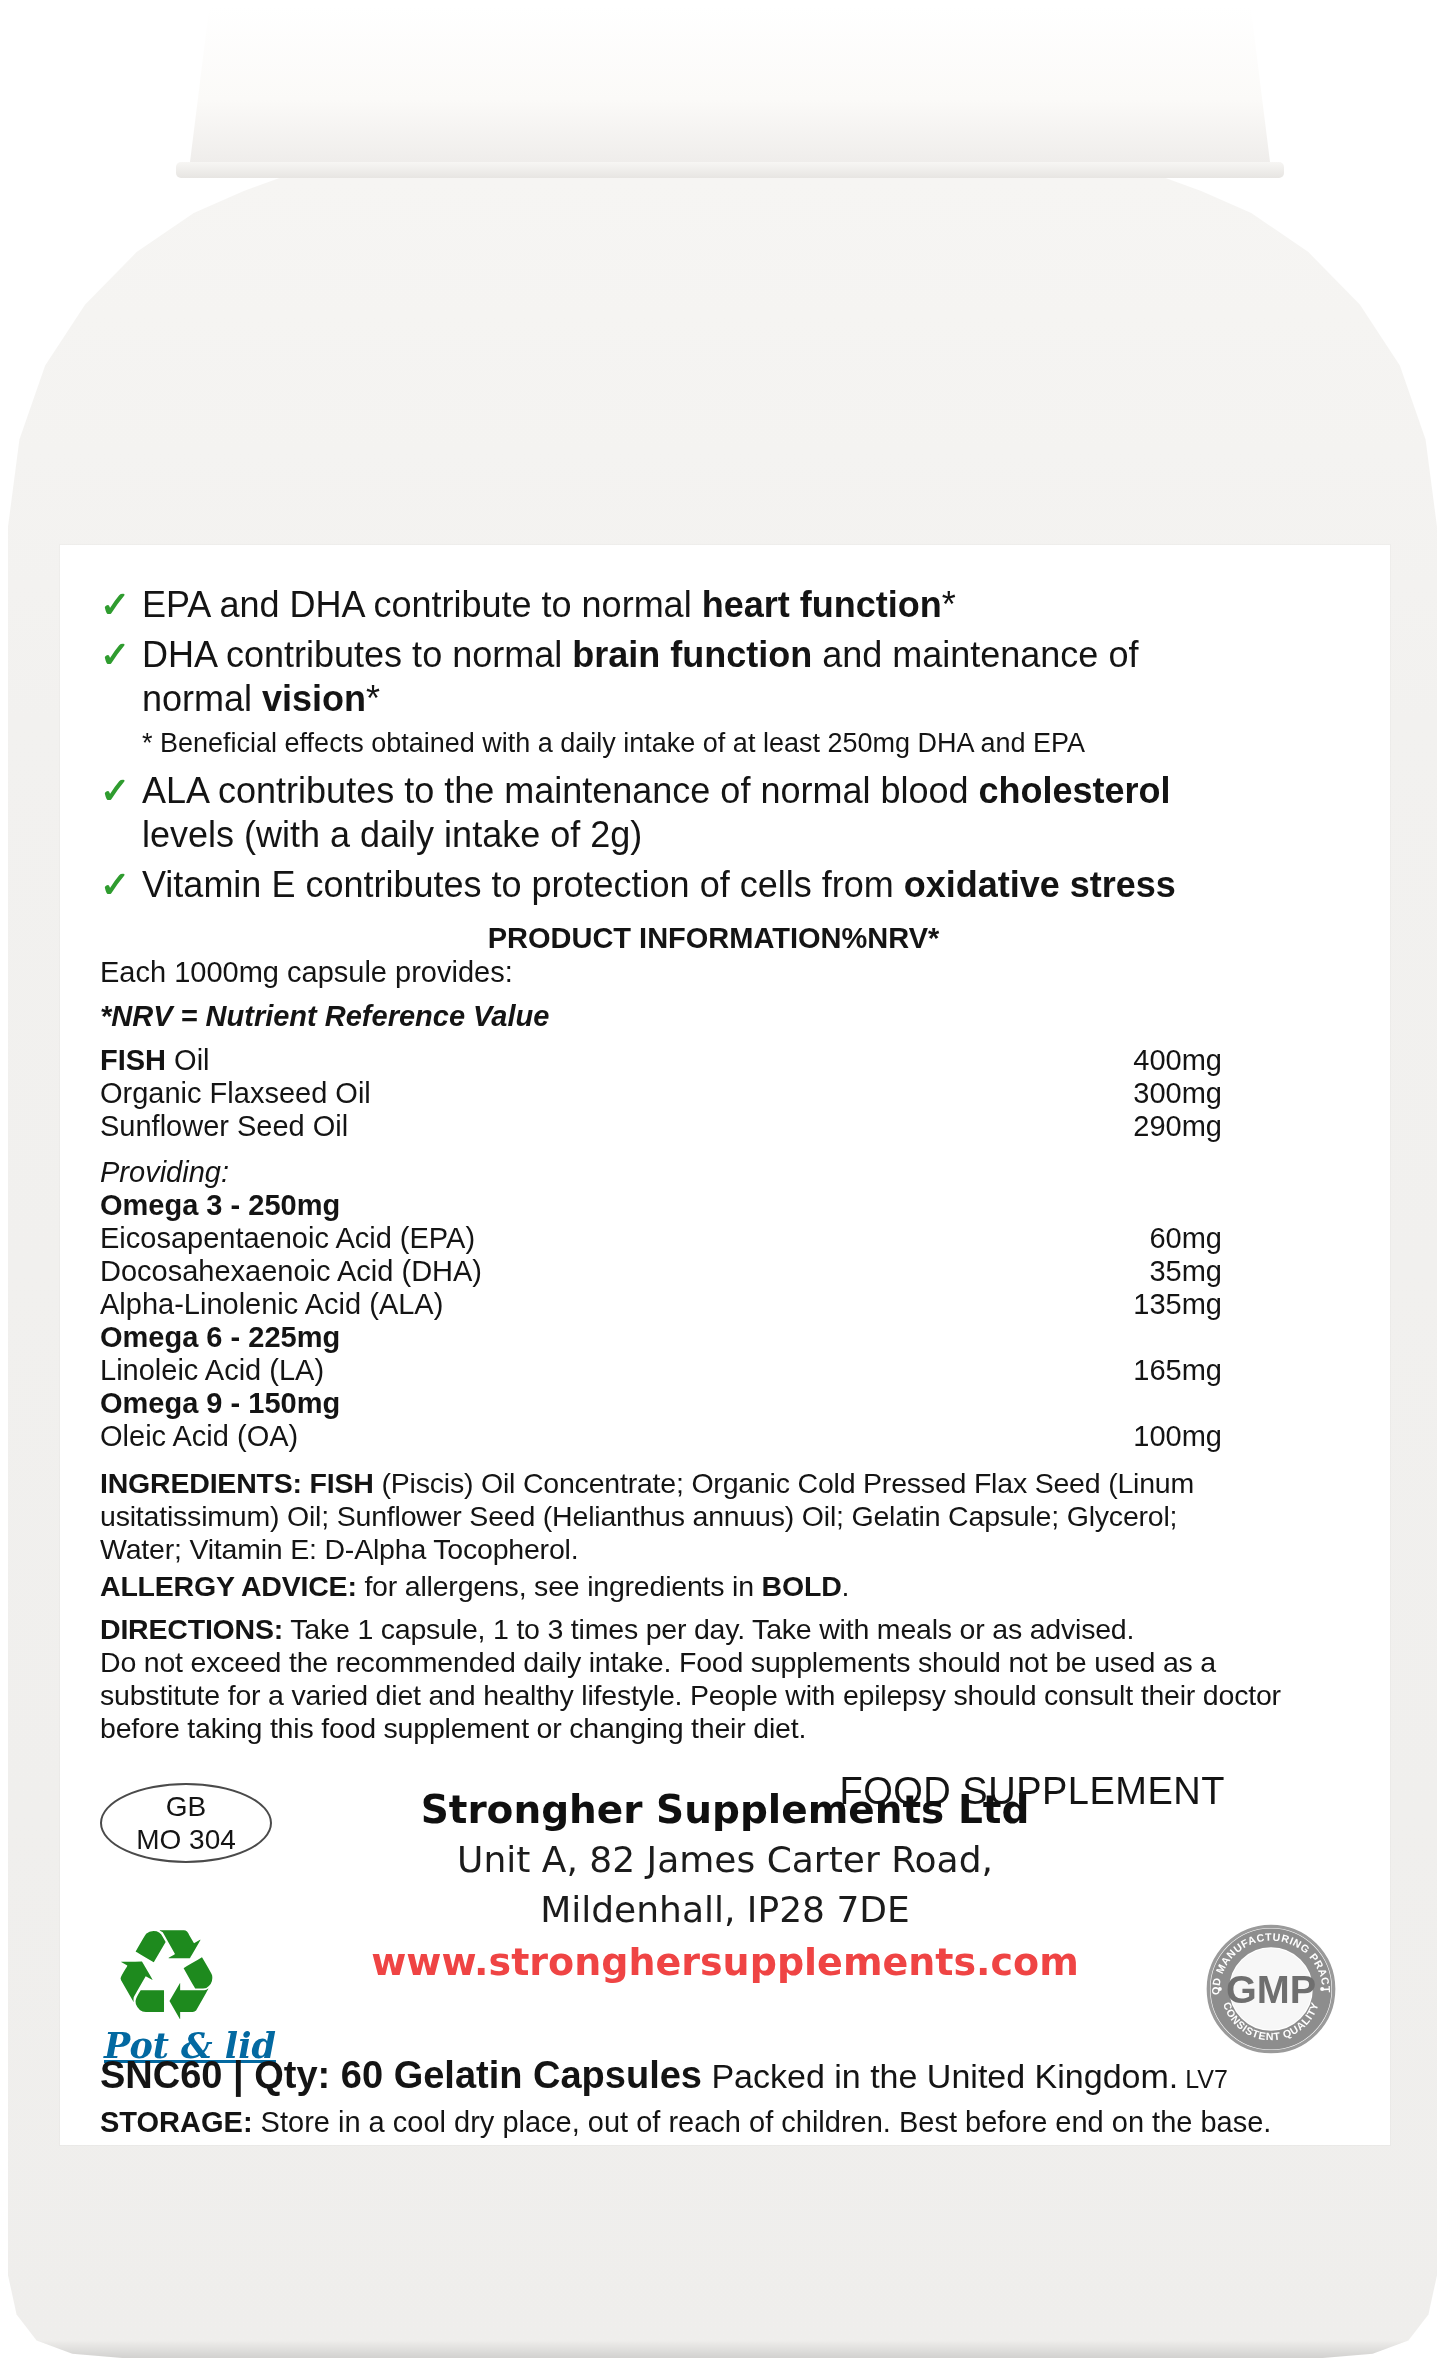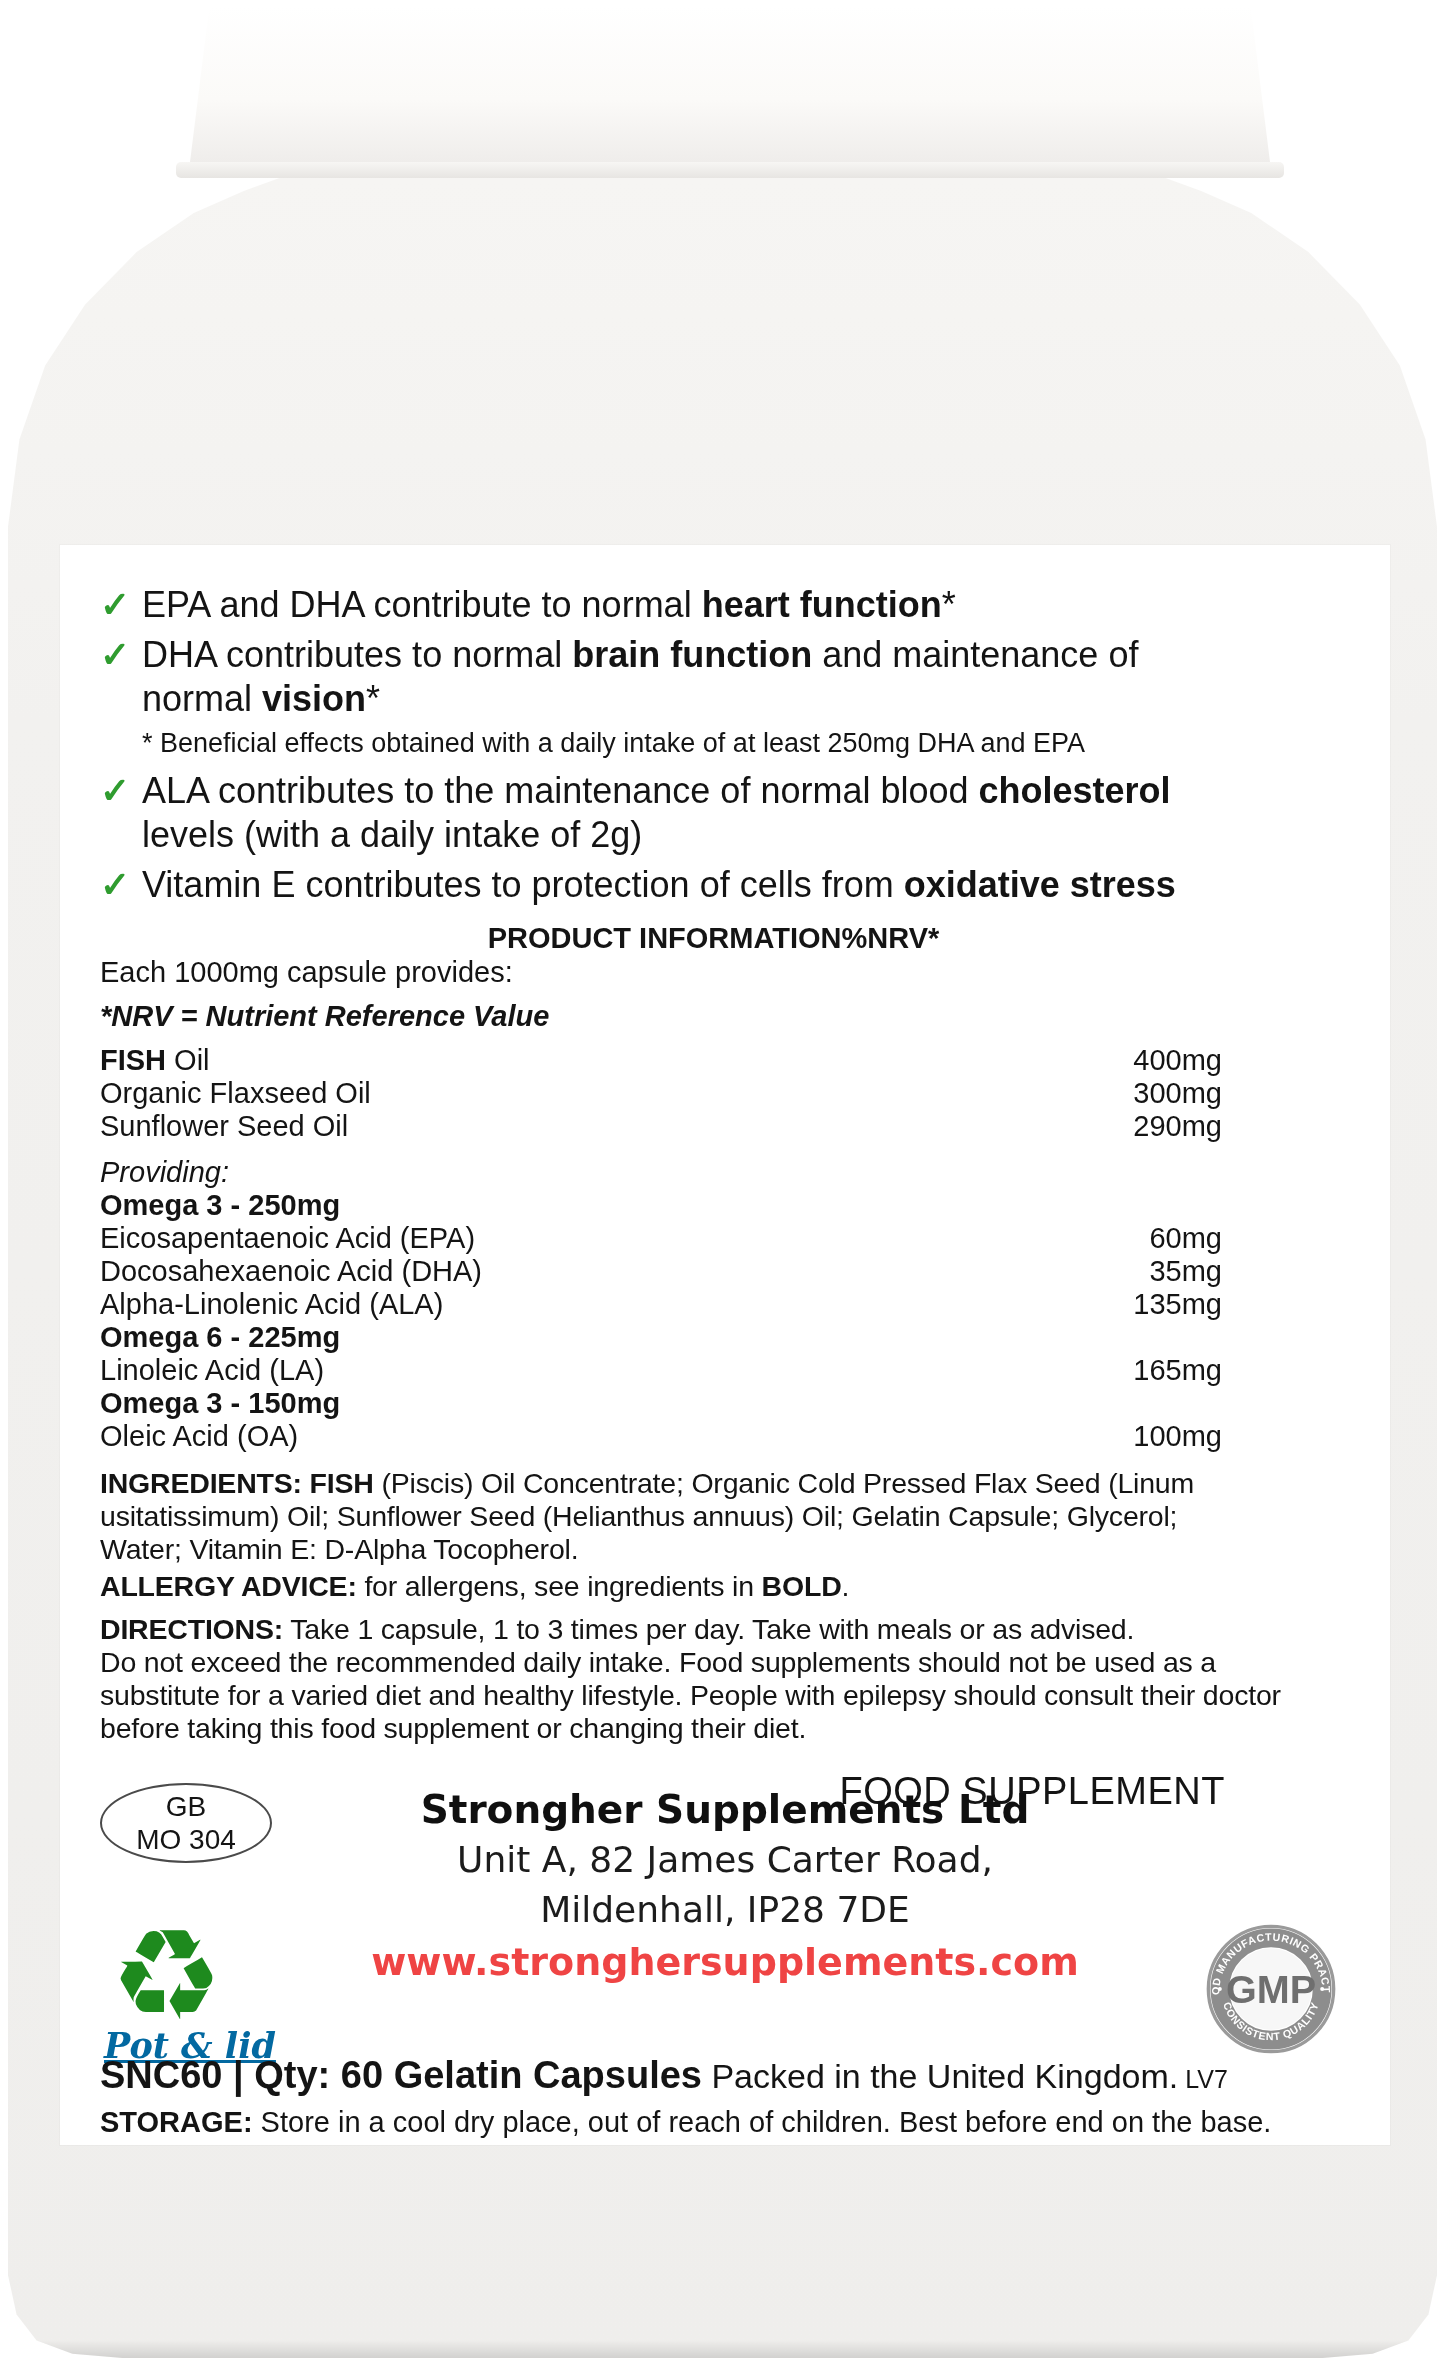--- a/index.html
+++ b/index.html
@@ -139,21 +139,21 @@
             <span class="pi-name"><span>Alpha-Linolenic Acid (ALA)</span></span>
             <span class="pi-amount">135mg</span>
             <span class="pi-nrv"></span>
           </div>
           <div class="pi-bold">Omega 6 - 225mg</div>
           <div class="pi-row">
             <span class="pi-name"><span>Linoleic Acid (LA)</span></span>
             <span class="pi-amount">165mg</span>
             <span class="pi-nrv"></span>
           </div>
-          <div class="pi-bold">Omega 3 - 150mg</div>
+          <div class="pi-bold">Omega 9 - 150mg</div>
           <div class="pi-row">
             <span class="pi-name"><span>Oleic Acid (OA)</span></span>
             <span class="pi-amount">100mg</span>
             <span class="pi-nrv"></span>
           </div>
         </div>
     </div>
 
     <div class="para ingredients"><span class="seg-b">INGREDIENTS: FISH</span><span> (Piscis) Oil Concentrate; Organic Cold Pressed Flax Seed (Linum</span><br><span>usitatissimum) Oil; Sunflower Seed (Helianthus annuus) Oil; Gelatin Capsule; Glycerol;</span><br><span>Water; Vitamin E: D-Alpha Tocopherol.</span></div>
     <div class="para allergy"><span class="seg-b">ALLERGY ADVICE:</span><span> for allergens, see ingredients in </span><span class="seg-b">BOLD</span><span>.</span></div>

